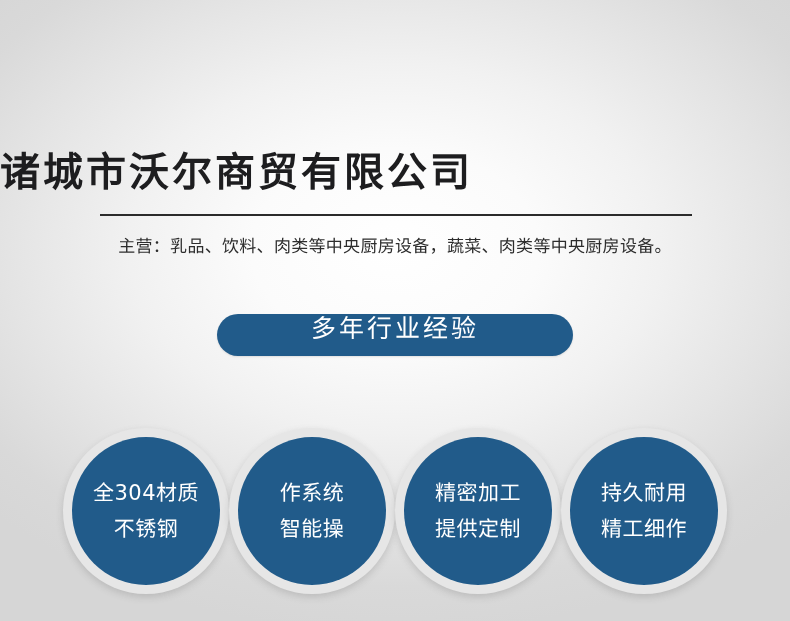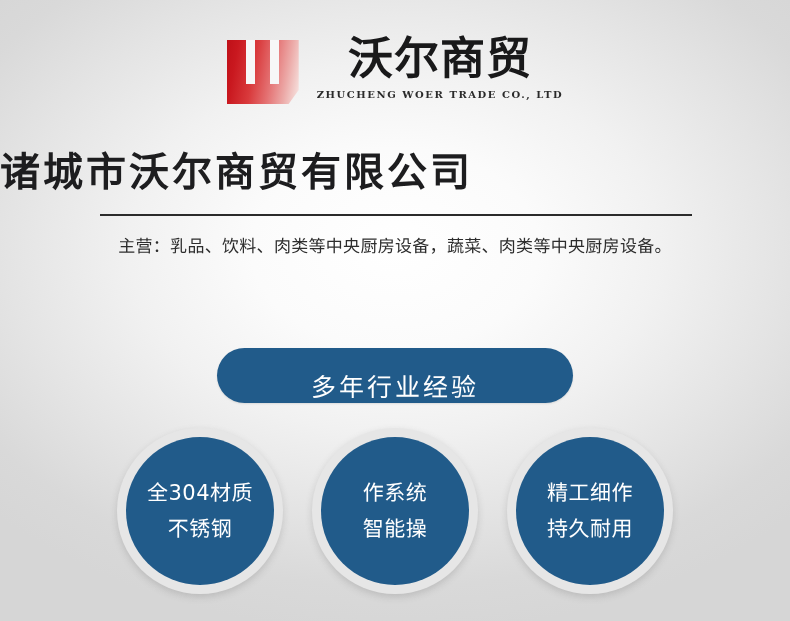--- a/index.html
+++ b/index.html
@@ -150,49 +150,47 @@
     position: absolute;
     top: 314px;
     left: 0;
     right: 0;
     display: flex;
     justify-content: center;
   }
 
   .pill {
     width: 356px;
-    height: 55px;
+    height: 42px;
     border-radius: 28px;
     background: #215b8a;
     display: flex;
-    align-items: flex-end;
+    align-items: flex-start;
     justify-content: center;
     box-shadow: 0 1px 2px rgba(0,0,0,0.10);
-    margin-top: 34px;
   }
 
   .pill-label {
     font-family: "DejaVu Sans", "Liberation Sans", sans-serif;
     font-weight: 400;
     font-size: 25px;
     line-height: 30px;
     color: #ffffff;
     letter-spacing: 3px;
     white-space: nowrap;
   }
 
   
   .features {
     position: absolute;
     top: 428px;
     left: 0;
     right: 0;
     display: flex;
     justify-content: center;
-    gap: 29px;
   }
 
   .feature {
     position: relative;
     width: 166px;
     height: 166px;
     border-radius: 50%;
     background: #e6e6e6;
     box-shadow: 0 3px 7px rgba(90,90,90,0.22);
     display: flex;
@@ -218,32 +216,20 @@
     color: #ffffff;
     letter-spacing: 0.5px;
     white-space: nowrap;
   }
 </style>
 </head>
 <body>
 
 <div class="banner">
 
-  <div class="logo-row">
-    <div class="logo-lockup">
-      <div class="logo-mark">
-        <span class="slot s1"></span>
-        <span class="slot s2"></span>
-      </div>
-      <div class="logo-text">
-        <div class="logo-cn">沃尔商贸</div>
-        <div class="logo-en">ZHUCHENG WOER TRADE CO., LTD</div>
-      </div>
-    </div>
-  </div>
 
   <div class="company-title">诸城市沃尔商贸有限公司</div>
 
   <div class="divider"></div>
 
   <div class="subtitle">主营：乳品、饮料、肉类等中央厨房设备，蔬菜、肉类等中央厨房设备。</div>
 
   <div class="pill-wrap">
     <div class="pill">
       <span class="pill-label">多年行业经验</span>
@@ -259,23 +245,29 @@
       </div>
     </div>
 
     <div class="feature">
       <div class="feature-inner">
         <span class="feature-line">作系统</span>
         <span class="feature-line">智能操</span>
       </div>
     </div>
 
-
-    <div class="feature">
-      <div class="feature-inner">
+    <div class="feature">
+      <div class="feature-inner">
+        <span class="feature-line">精密加工</span>
+        <span class="feature-line">提供定制</span>
+      </div>
+    </div>
+
+    <div class="feature">
+      <div class="feature-inner">
+        <span class="feature-line">持久耐用</span>
         <span class="feature-line">精工细作</span>
-        <span class="feature-line">持久耐用</span>
       </div>
     </div>
 
   </div>
 
 </div>
 
 </body></html>

